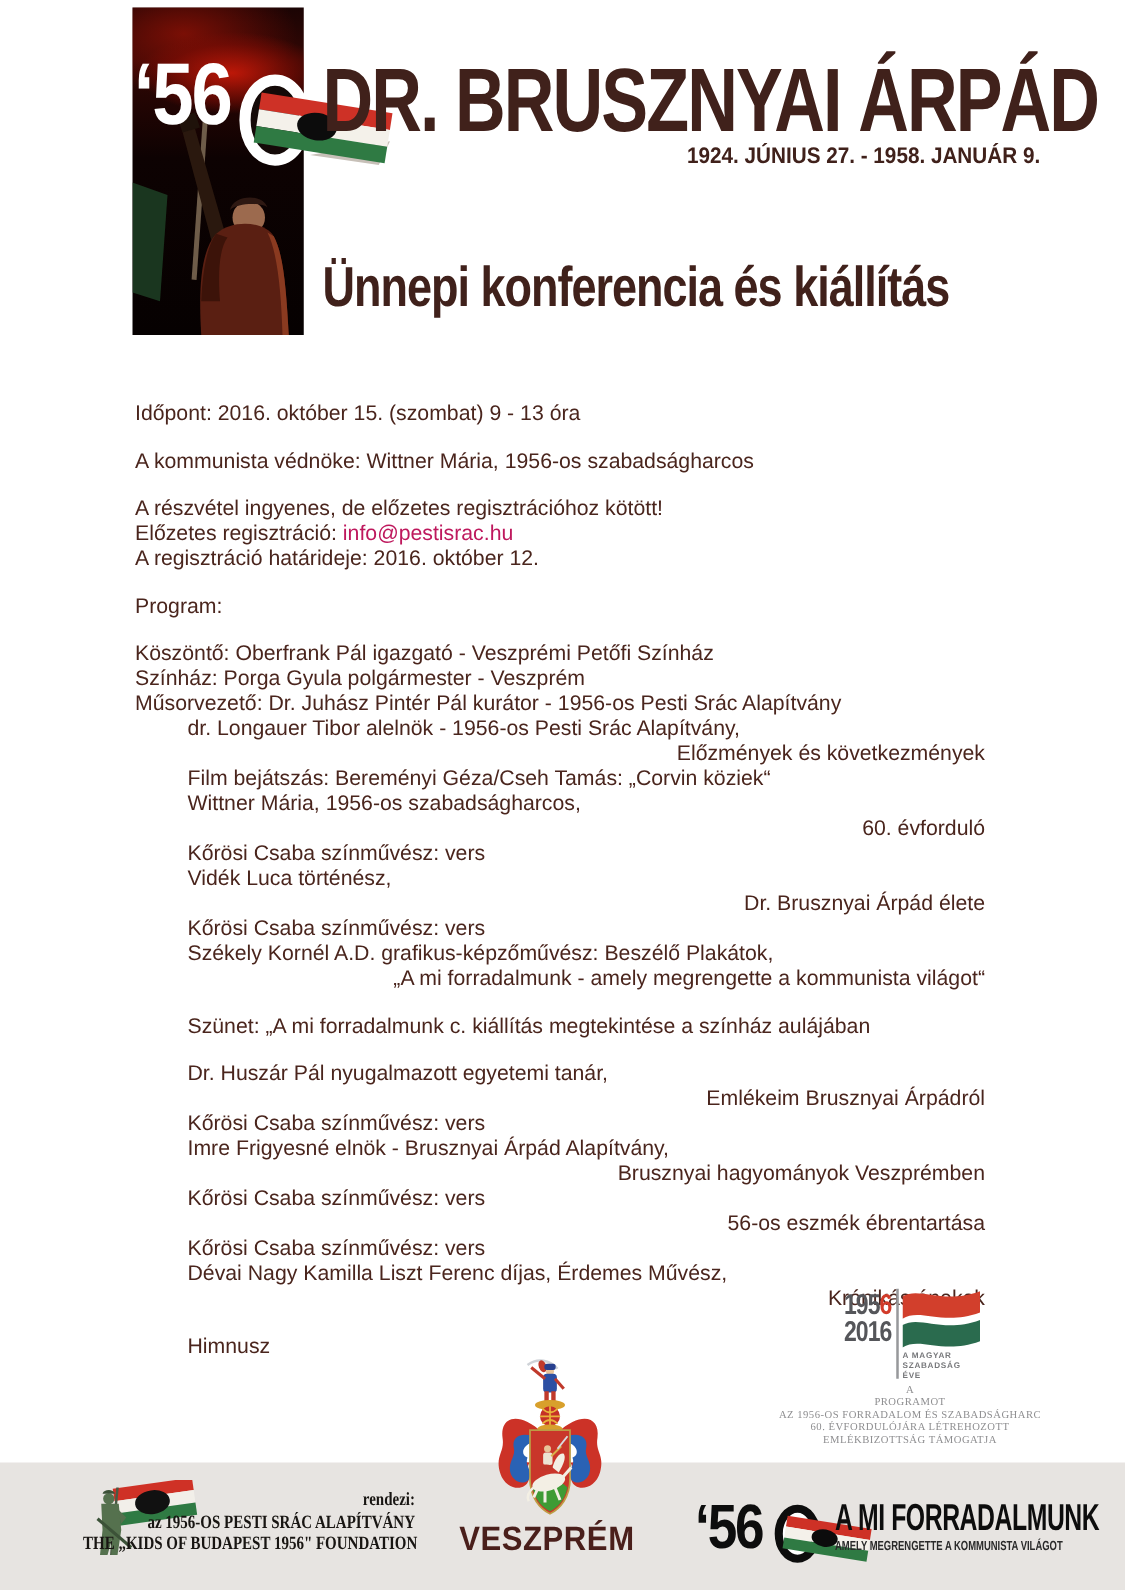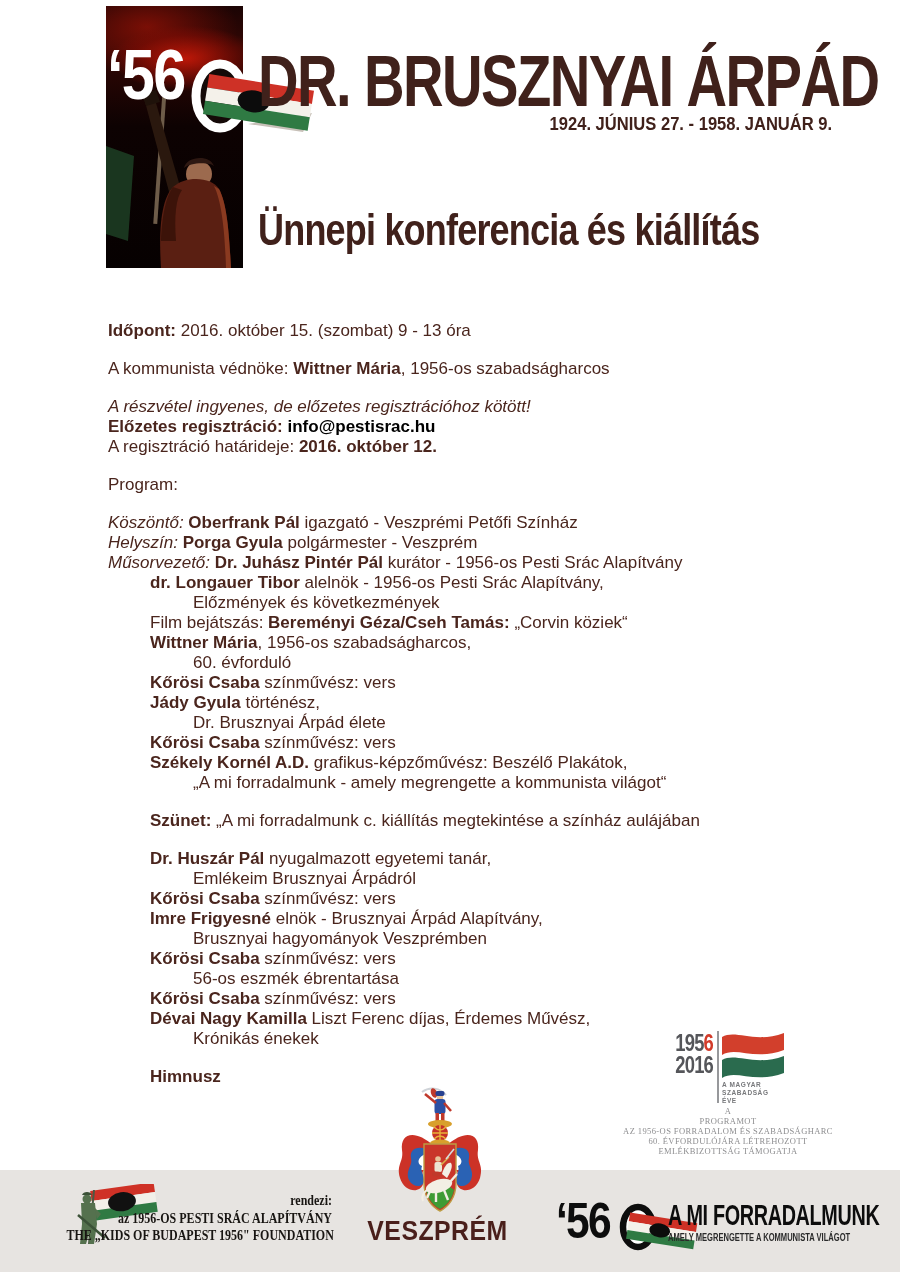--- a/index.html
+++ b/index.html
@@ -19,24 +19,24 @@
     letter-spacing:-2px;line-height:74px;white-space:nowrap;transform:scaleX(.78);transform-origin:left top;}
   .dates{position:absolute;right:68px;top:114px;font-size:18px;font-weight:bold;color:#40211b;
     letter-spacing:0;transform:scaleX(.92);transform-origin:right top;white-space:nowrap;}
   .subtitle{position:absolute;left:258px;top:204px;font-size:45px;font-weight:bold;color:#40211b;
     letter-spacing:-1px;white-space:nowrap;transform:scaleX(.8);transform-origin:left top;}
   
   .prog{position:absolute;left:108px;top:321px;width:680px;font-size:17px;line-height:20px;color:#4a251d;}
   .prog .line{white-space:nowrap;}
   .prog .blank{height:18px;}
   .prog .ind1{padding-left:42px;}
-  .prog .ind2{padding-left:85px;}
-  .b{font-weight:bold;}
-  .i{font-style:italic;}
-  .r{color:#000000;text-align:center;}
+  .prog .ind2{padding-left:85px;text-align:right;}
+  .b{font-weight:normal;}
+  .i{}
+  .r{color:#be185d;text-align:center;}
   
   .mem{position:absolute;left:648px;top:1030px;width:230px;}
   .mem-years{position:absolute;left:0px;top:2px;width:65px;text-align:right;font-size:23px;font-weight:bold;
     line-height:22px;color:#55565a;letter-spacing:-1px;transform:scaleX(.8);transform-origin:right top;white-space:nowrap;}
   .mem-years .red6{color:#d23b2a;}
   .mem-bar{position:absolute;left:69px;top:1px;width:2px;height:72px;background:#97989b;}
   .mem-wave{position:absolute;left:74px;top:1px;}
   .mem-tagline{position:absolute;left:74px;top:51px;font-size:6.5px;line-height:8px;color:#77787b;
     letter-spacing:.6px;font-weight:bold;}
   .mem-support{position:absolute;left:-40px;top:76px;width:240px;text-align:center;
@@ -101,29 +101,29 @@
       <div class="blank"></div>
       <div class="line"><span>A kommunista védnöke: </span><span class="b">Wittner Mária</span><span>, 1956-os szabadságharcos</span></div>
       <div class="blank"></div>
       <div class="line"><span class="i">A részvétel ingyenes, de előzetes regisztrációhoz kötött!</span></div>
       <div class="line"><span class="b">Előzetes regisztráció: </span><span class="b r">info@pestisrac.hu</span></div>
       <div class="line"><span>A regisztráció határideje: </span><span class="b">2016. október 12.</span></div>
       <div class="blank"></div>
       <div class="line"><span>Program:</span></div>
       <div class="blank"></div>
       <div class="line"><span class="i">Köszöntő: </span><span class="b">Oberfrank Pál</span><span> igazgató - Veszprémi Petőfi Színház</span></div>
-      <div class="line"><span class="i">Helyszín: </span><span class="b">Porga Gyula</span><span> polgármester - Veszprém</span></div>
+      <div class="line"><span class="i">Színház: </span><span class="b">Porga Gyula</span><span> polgármester - Veszprém</span></div>
       <div class="line"><span class="i">Műsorvezető: </span><span class="b">Dr. Juhász Pintér Pál</span><span> kurátor - 1956-os Pesti Srác Alapítvány</span></div>
       <div class="line ind1"><span class="b">dr. Longauer Tibor</span><span> alelnök - 1956-os Pesti Srác Alapítvány,</span></div>
       <div class="line ind2"><span>Előzmények és következmények</span></div>
       <div class="line ind1"><span>Film bejátszás: </span><span class="b">Bereményi Géza/Cseh Tamás:</span><span> „Corvin köziek“</span></div>
       <div class="line ind1"><span class="b">Wittner Mária</span><span>, 1956-os szabadságharcos,</span></div>
       <div class="line ind2"><span>60. évforduló</span></div>
       <div class="line ind1"><span class="b">Kőrösi Csaba</span><span> színművész: vers</span></div>
-      <div class="line ind1"><span class="b">Jády Gyula</span><span> történész,</span></div>
+      <div class="line ind1"><span class="b">Vidék Luca</span><span> történész,</span></div>
       <div class="line ind2"><span>Dr. Brusznyai Árpád élete</span></div>
       <div class="line ind1"><span class="b">Kőrösi Csaba</span><span> színművész: vers</span></div>
       <div class="line ind1"><span class="b">Székely Kornél A.D.</span><span> grafikus-képzőművész: Beszélő Plakátok,</span></div>
       <div class="line ind2"><span>„A mi forradalmunk - amely megrengette a kommunista világot“</span></div>
       <div class="blank"></div>
       <div class="line ind1"><span class="b">Szünet:</span><span> „A mi forradalmunk c. kiállítás megtekintése a színház aulájában</span></div>
       <div class="blank"></div>
       <div class="line ind1"><span class="b">Dr. Huszár Pál</span><span> nyugalmazott egyetemi tanár,</span></div>
       <div class="line ind2"><span>Emlékeim Brusznyai Árpádról</span></div>
       <div class="line ind1"><span class="b">Kőrösi Csaba</span><span> színművész: vers</span></div>

